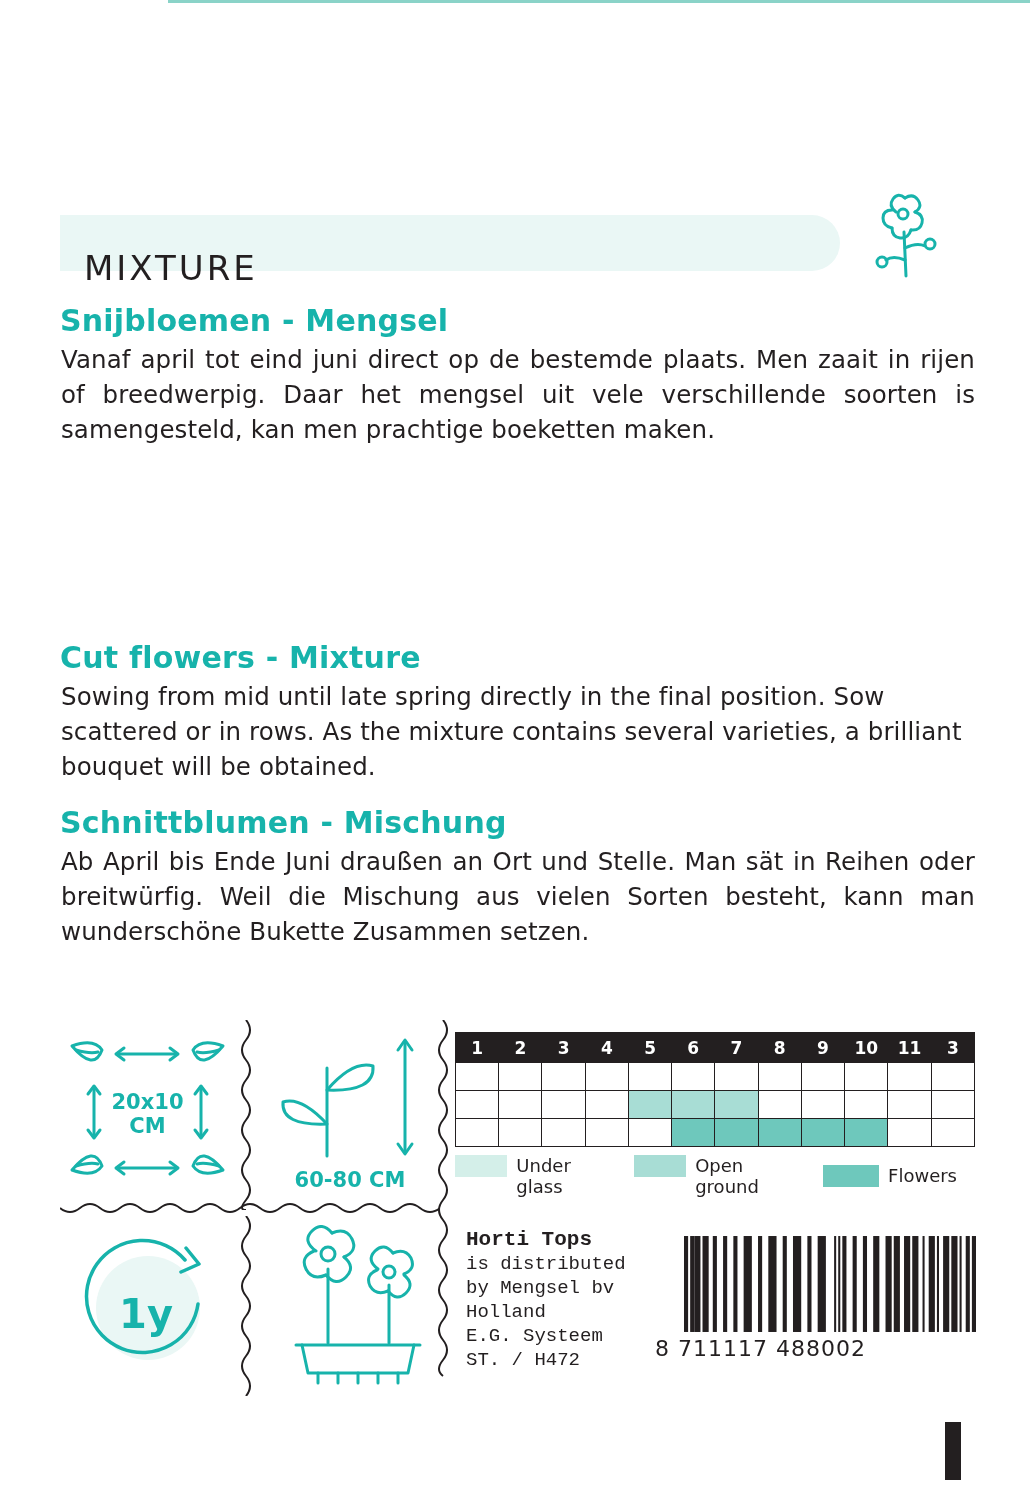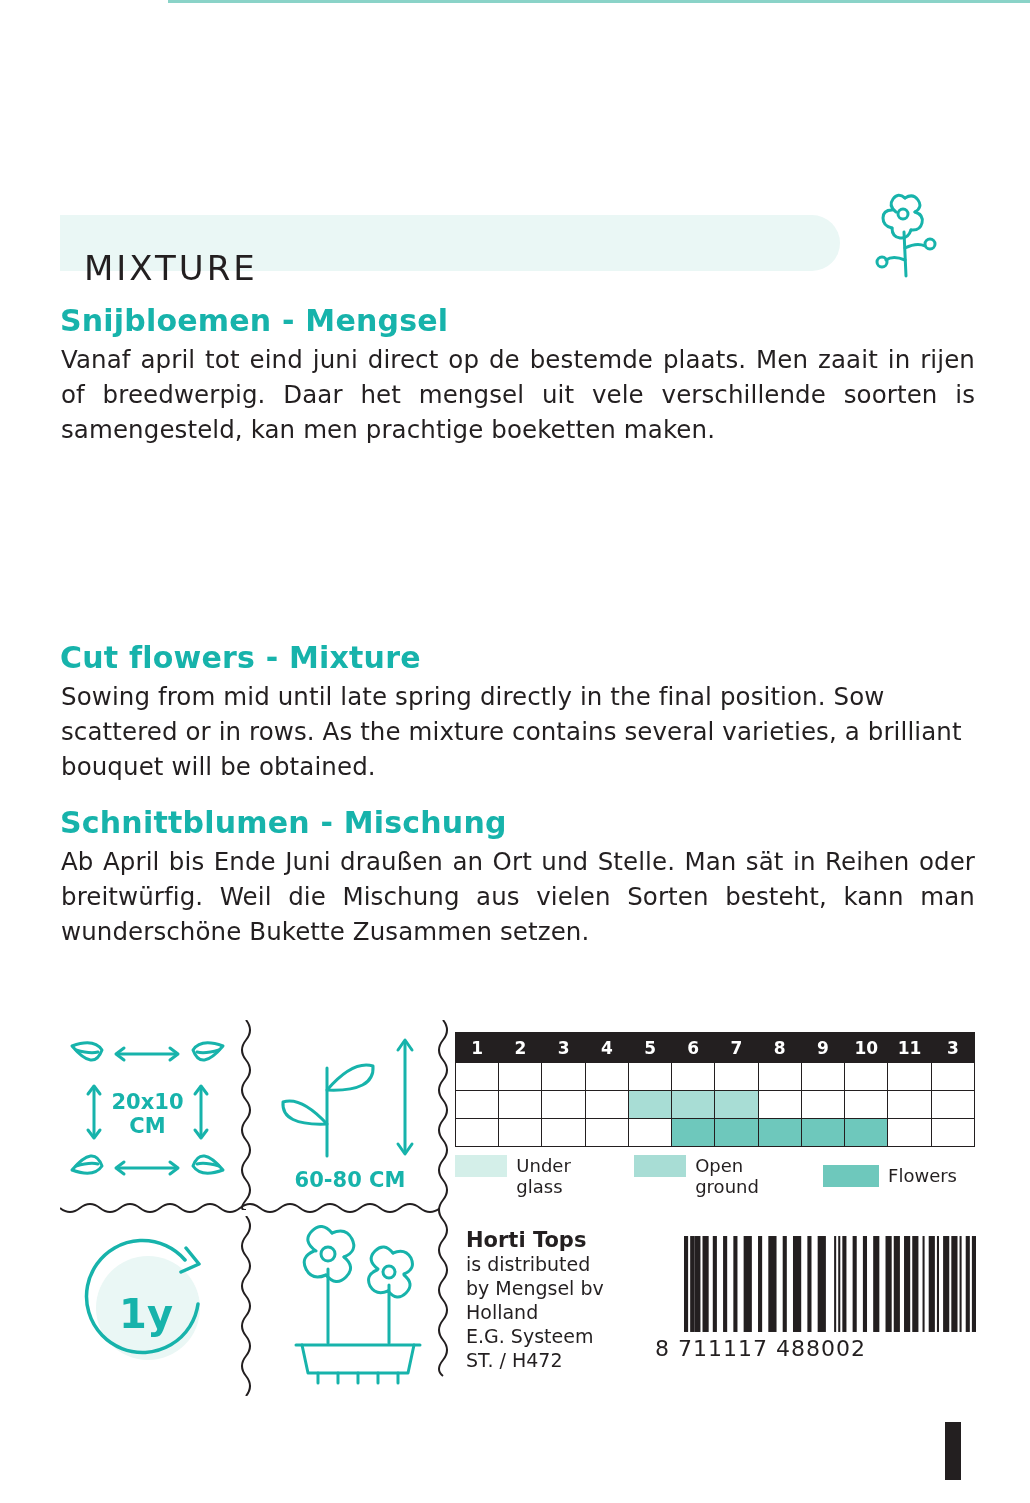--- a/index.html
+++ b/index.html
@@ -93,21 +93,21 @@
   }
   .legend .item { display:flex; align-items:flex-start; margin-right:18px; }
   .legend .sw { width:56px; height:22px; margin-right:9px; }
   .sw-light { background:#d4efe9; }
   .sw-mid { background:#a8ddd5; }
   .sw-dark { background:#6ec8bc; }
 
   
   .brand {
     position:absolute; left:466px; top:1228px; width:210px;
-    font-size:19px; line-height:24px; color:#231f20;
+    font-size:19px; line-height:24px; color:#231f20;font-family:Liberation Mono, monospace;
   }
   .brand .name { font-weight:bold; font-size:21px; }
 
   .barcode { position:absolute; left:684px; top:1228px; width:292px; height:140px; }
   .barcode-digits {
     position:absolute; left:655px; top:1336px; width:330px;
     font-size:22px; letter-spacing:1px; color:#231f20;
     font-family:"DejaVu Sans", sans-serif;
   }
 

